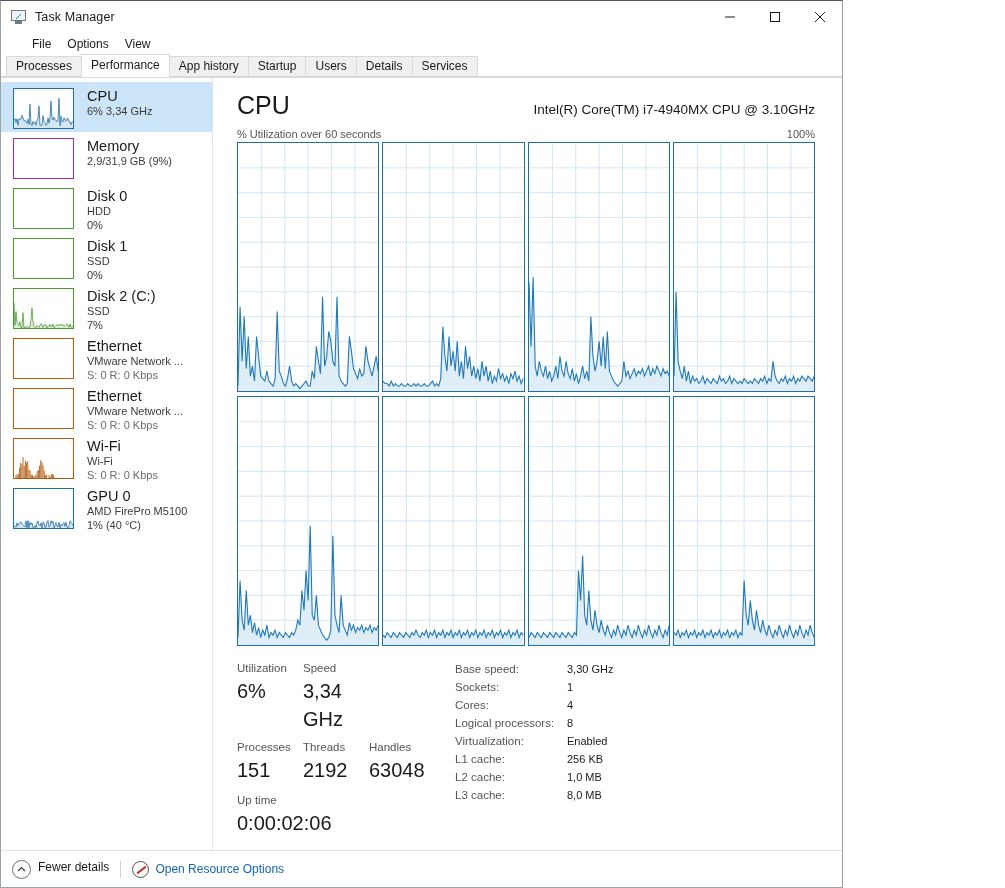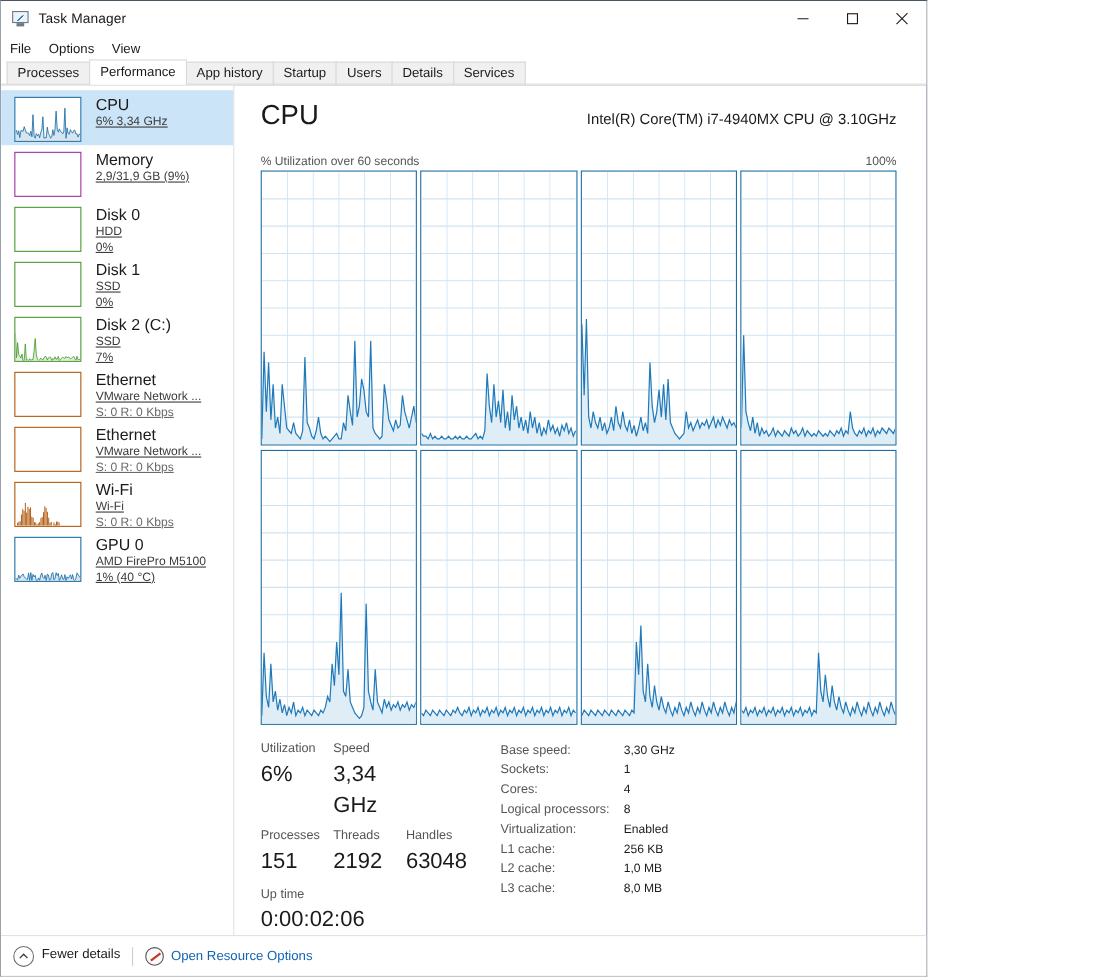--- a/index.html
+++ b/index.html
@@ -49,21 +49,21 @@
   }
   .winbtns { position: absolute; right: 0; top: 0; display: flex; height: 32px; }
   .winbtn {
     width: 45px; height: 32px; display: flex; align-items: center; justify-content: center;
     font-size: 11px; color: #1a1a1a; background: transparent; cursor: default;
   }
   .winbtn svg { display: block; }
   
   .menubar {
     height: 22px; flex: 0 0 22px;
-    display: flex; align-items: center; padding-left: 0; gap: 0px;
+    display: flex; align-items: center; padding-left: 23px; gap: 0px;
     background: #ffffff;
   }
   .menuitem {
     font-size: 12px; color: #1a1a1a; padding: 2px 8px; cursor: default;
   }
   
   .tabstrip {
     flex: 0 0 22px; height: 22px;
     display: flex; align-items: flex-end;
     padding-left: 5px;
@@ -114,34 +114,34 @@
   .res.selected { background: #cce4f7; }
   .thumb {
     width: 61px; height: 41px; flex: 0 0 61px;
     border: 1px solid #3a7fb8;
     background: #ffffff; position: relative; overflow: hidden;
     margin-top: 1px;
   }
   .thumb svg { display: block; width: 100%; height: 100%; }
   .rtext { margin-left: 13px; min-width: 0; padding-top: 0px; }
   .rtitle { font-size: 14.5px; color: #1a1a1a; line-height: 18px; white-space: nowrap; }
-  .rsub { font-size: 11px; color: #3b3b3b; line-height: 13.5px; white-space: nowrap; text-decoration: underline; }
+  .rsub { font-size: 11px; color: #3b3b3b; line-height: 13.5px; white-space: nowrap; }
   .rsub.dim { color: #6a6a6a; }
   
   .main {
     flex: 1 1 auto; position: relative;
     padding: 12px 27px 0 24px;
     min-width: 0;
   }
   .mainhead { display: flex; align-items: baseline; justify-content: space-between; }
   .h-cpu { font-size: 25px; color: #1a1a1a; font-weight: 400; line-height: 30px; }
   .h-model { font-size: 13.5px; color: #1a1a1a; }
   .sublabels {
     display: flex; justify-content: space-between; align-items: baseline;
-    margin-top: 21px;
+    margin-top: 8px;
     gap: 48px;
   }
   .sl { font-size: 11px; color: #555; }
   
   .graphgrid {
     margin-top: 2px;
     display: grid;
     grid-template-columns: repeat(4, 1fr);
     grid-template-rows: 250px 250px;
     gap: 4px 3px;

